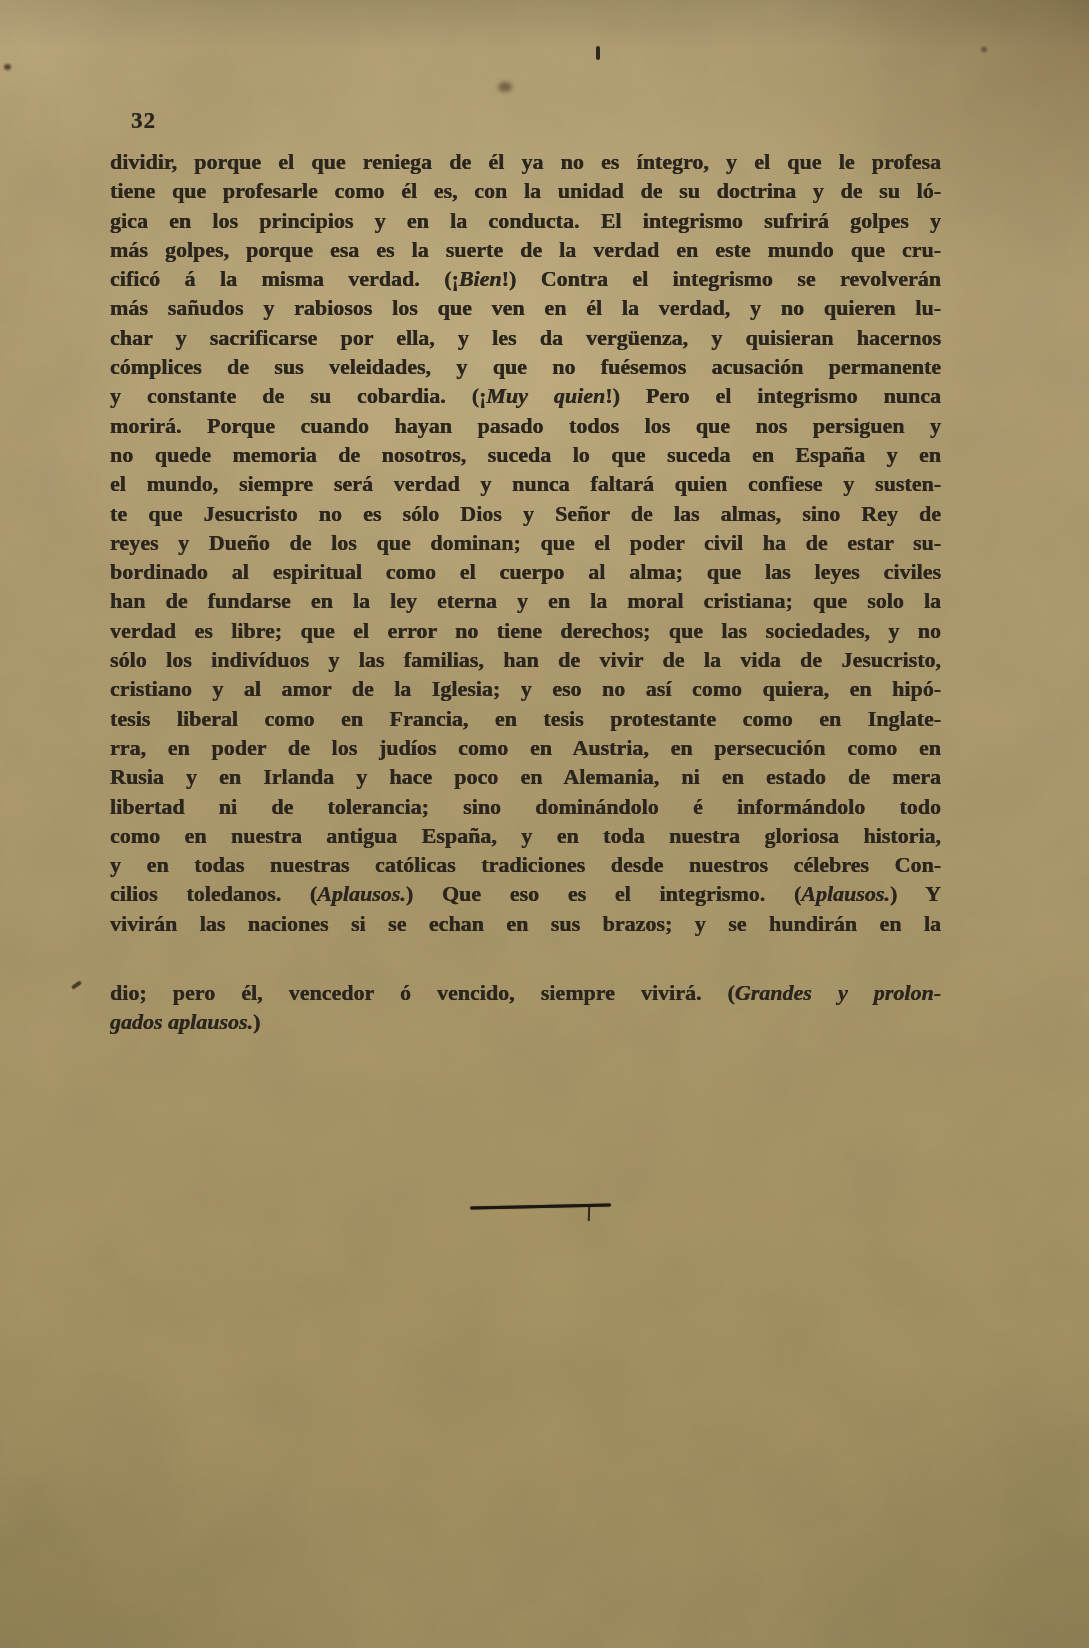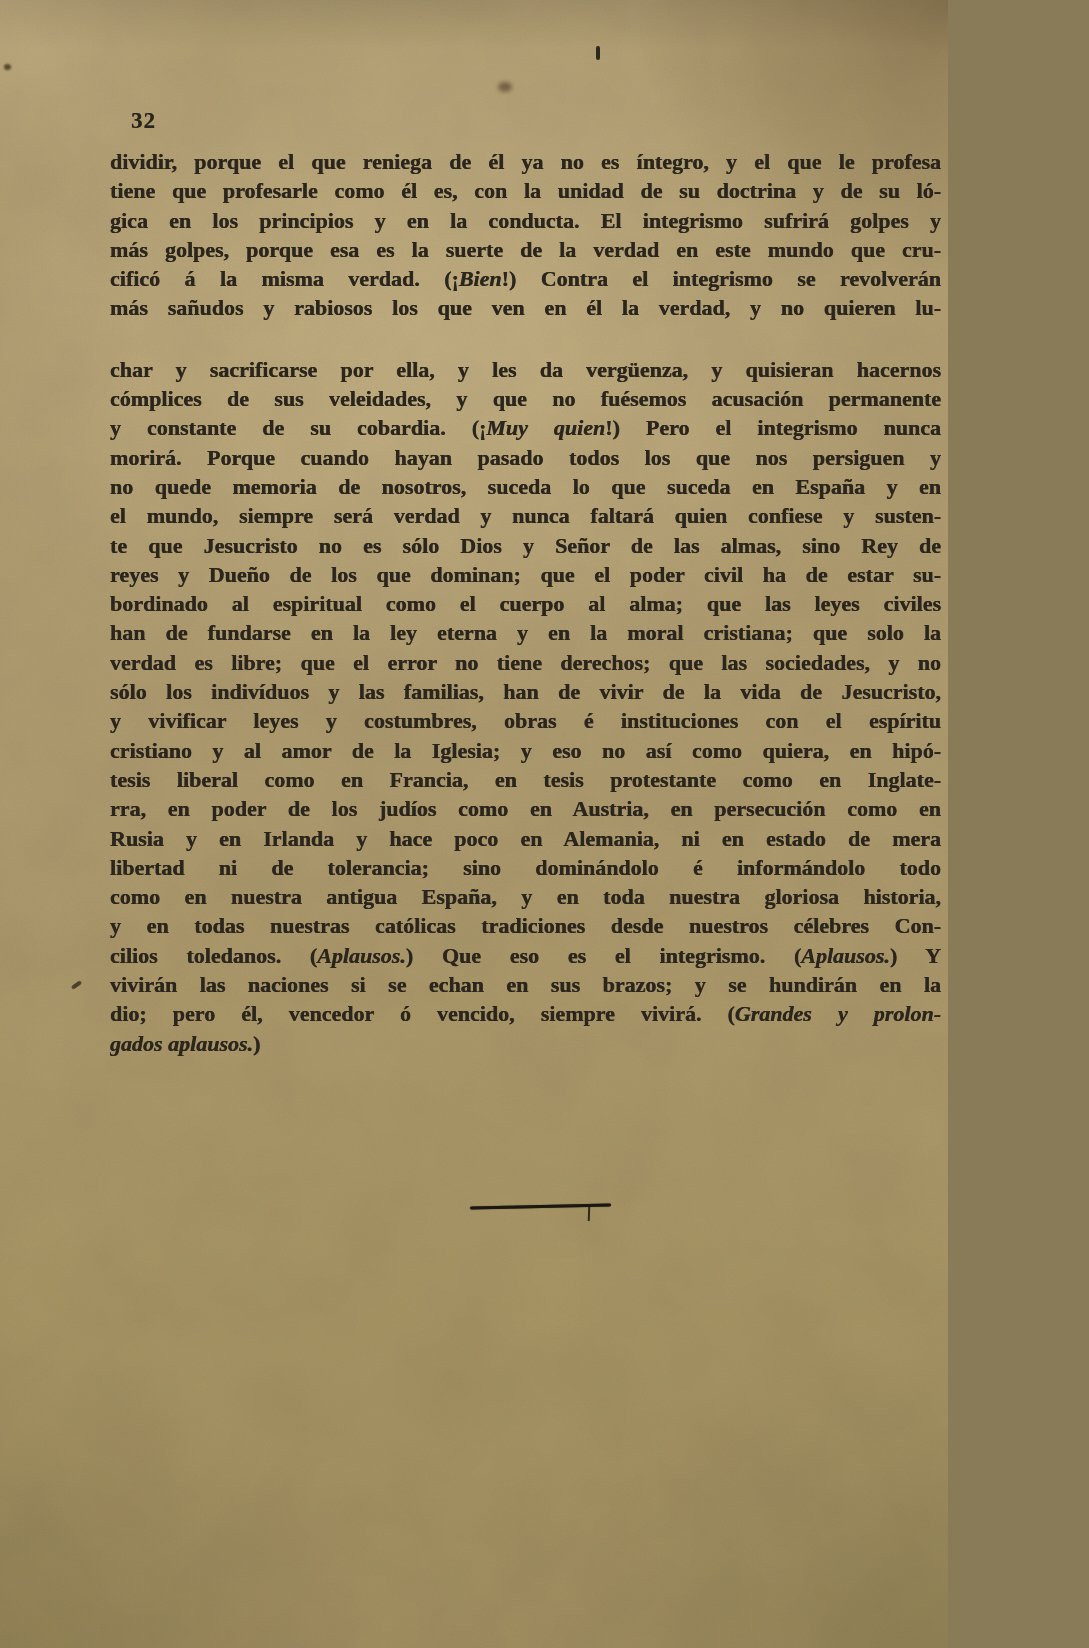--- a/index.html
+++ b/index.html
@@ -3,21 +3,21 @@
 <meta charset="utf-8">
 <style>
   html,body{margin:0;padding:0;}
   body{
     width:1089px;height:1648px;
     font-family:"Liberation Serif","DejaVu Serif",serif;
     background:#8a7b58;
   }
   .page{
     position:relative;
-    width:948px;height:1648px;
+    width:1089px;height:1648px;
     overflow:hidden;
     background:
       radial-gradient(ellipse 700px 500px at 45% 22%, rgba(244,226,180,0.28), rgba(244,226,180,0) 70%),
       radial-gradient(ellipse 420px 380px at 100% 0%, rgba(66,46,16,0.30), rgba(66,46,16,0) 75%),
       radial-gradient(ellipse 300px 260px at 0% 0%, rgba(235,215,170,0.20), rgba(235,215,170,0) 70%),
       radial-gradient(ellipse 520px 420px at 0% 100%, rgba(84,78,40,0.20), rgba(84,78,40,0) 70%),
       radial-gradient(ellipse 560px 460px at 100% 100%, rgba(96,92,52,0.25), rgba(96,92,52,0) 70%),
       linear-gradient(180deg, rgba(0,0,0,0.10) 0%, rgba(0,0,0,0) 3%),
       linear-gradient(180deg, #b6a378 0%, #b19e73 45%, #a99768 78%, #a29063 100%);
   }
@@ -117,42 +117,41 @@
 
   <div class="page-number" style="color: rgb(43, 38, 29);">32</div>
 
   <div class="text-block">
       <div class="text-line" style="color: rgb(43, 38, 29);"><span>dividir, porque el que reniega de él ya no es íntegro, y el que le profesa</span></div>
       <div class="text-line" style="color: rgb(43, 38, 29);"><span>tiene que profesarle como él es, con la unidad de su doctrina y de su ló-</span></div>
       <div class="text-line" style="color: rgb(43, 38, 29);"><span>gica en los principios y en la conducta. El integrismo sufrirá golpes y</span></div>
       <div class="text-line" style="color: rgb(43, 38, 29);"><span>más golpes, porque esa es la suerte de la verdad en este mundo que cru-</span></div>
       <div class="text-line" style="color: rgb(43, 38, 29);"><span>cificó á la misma verdad. (¡</span><span class="it">Bien</span><span>!) Contra el integrismo se revolverán</span></div>
       <div class="text-line" style="color: rgb(43, 38, 29);"><span>más sañudos y rabiosos los que ven en él la verdad, y no quieren lu-</span></div>
-      <div class="text-line" style="color: rgb(43, 38, 29); margin-top: 32px;"><span>char y sacrificarse por ella, y les da vergüenza, y quisieran hacernos</span></div>
+      <div class="text-line" style="color: rgb(43, 38, 29);"><span>char y sacrificarse por ella, y les da vergüenza, y quisieran hacernos</span></div>
       <div class="text-line" style="color: rgb(43, 38, 29);"><span>cómplices de sus veleidades, y que no fuésemos acusación permanente</span></div>
       <div class="text-line" style="color: rgb(43, 38, 29);"><span>y constante de su cobardia. (¡</span><span class="it">Muy quien</span><span>!) Pero el integrismo nunca</span></div>
       <div class="text-line" style="color: rgb(43, 38, 29);"><span>morirá. Porque cuando hayan pasado todos los que nos persiguen y</span></div>
       <div class="text-line" style="color: rgb(43, 38, 29);"><span>no quede memoria de nosotros, suceda lo que suceda en España y en</span></div>
       <div class="text-line" style="color: rgb(43, 38, 29);"><span>el mundo, siempre será verdad y nunca faltará quien confiese y susten-</span></div>
       <div class="text-line" style="color: rgb(43, 38, 29);"><span>te que Jesucristo no es sólo Dios y Señor de las almas, sino Rey de</span></div>
       <div class="text-line" style="color: rgb(43, 38, 29);"><span>reyes y Dueño de los que dominan; que el poder civil ha de estar su-</span></div>
       <div class="text-line" style="color: rgb(43, 38, 29);"><span>bordinado al espiritual como el cuerpo al alma; que las leyes civiles</span></div>
       <div class="text-line" style="color: rgb(43, 38, 29);"><span>han de fundarse en la ley eterna y en la moral cristiana; que solo la</span></div>
       <div class="text-line" style="color: rgb(43, 38, 29);"><span>verdad es libre; que el error no tiene derechos; que las sociedades, y no</span></div>
       <div class="text-line" style="color: rgb(43, 38, 29);"><span>sólo los indivíduos y las familias, han de vivir de la vida de Jesucristo,</span></div>
-      <div class="text-line" style="color: rgb(43, 38, 29);"><span>y vivificar leyes y costumbres, obras é instituciones con el espíritu</span></div>
       <div class="text-line" style="color: rgb(43, 38, 29);"><span>cristiano y al amor de la Iglesia; y eso no así como quiera, en hipó-</span></div>
       <div class="text-line" style="color: rgb(43, 38, 29);"><span>tesis liberal como en Francia, en tesis protestante como en Inglate-</span></div>
       <div class="text-line" style="color: rgb(43, 38, 29);"><span>rra, en poder de los judíos como en Austria, en persecución como en</span></div>
       <div class="text-line" style="color: rgb(43, 38, 29);"><span>Rusia y en Irlanda y hace poco en Alemania, ni en estado de mera</span></div>
       <div class="text-line" style="color: rgb(43, 38, 29);"><span>libertad ni de tolerancia; sino dominándolo é informándolo todo</span></div>
       <div class="text-line" style="color: rgb(43, 38, 29);"><span>como en nuestra antigua España, y en toda nuestra gloriosa historia,</span></div>
       <div class="text-line" style="color: rgb(43, 38, 29);"><span>y en todas nuestras católicas tradiciones desde nuestros célebres Con-</span></div>
       <div class="text-line" style="color: rgb(43, 38, 29);"><span>cilios toledanos. (</span><span class="it">Aplausos.</span><span>) Que eso es el integrismo. (</span><span class="it">Aplausos.</span><span>) Y</span></div>
       <div class="text-line" style="color: rgb(43, 38, 29);"><span>vivirán las naciones si se echan en sus brazos; y se hundirán en la</span></div>
-      <div class="text-line" style="color: rgb(43, 38, 29);"><span>dio; pero él, vencedor ó vencido, siempre vivirá. (</span><span class="it">Grandes y prolon-</span></div>
+      <div class="text-line" style="color: rgb(43, 38, 29); margin-top: 40px;"><span>dio; pero él, vencedor ó vencido, siempre vivirá. (</span><span class="it">Grandes y prolon-</span></div>
       <div class="text-line last-line" style="color: rgb(43, 38, 29);"><span class="it">gados aplausos.</span><span>)</span></div>
     </div>
 
   <div class="divider"></div>
   <div class="divider-tick"></div>
 
 </div>
 
 </body></html>

